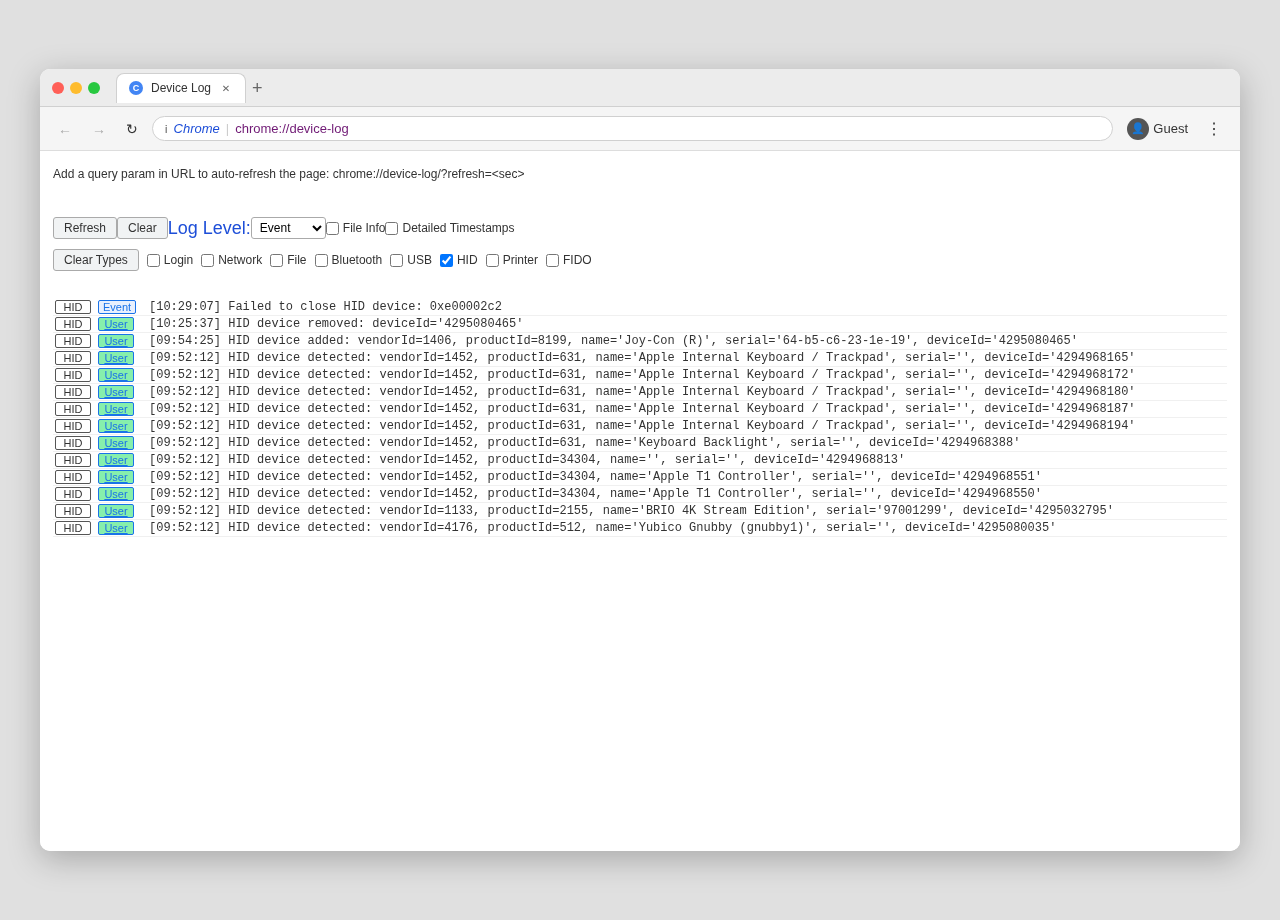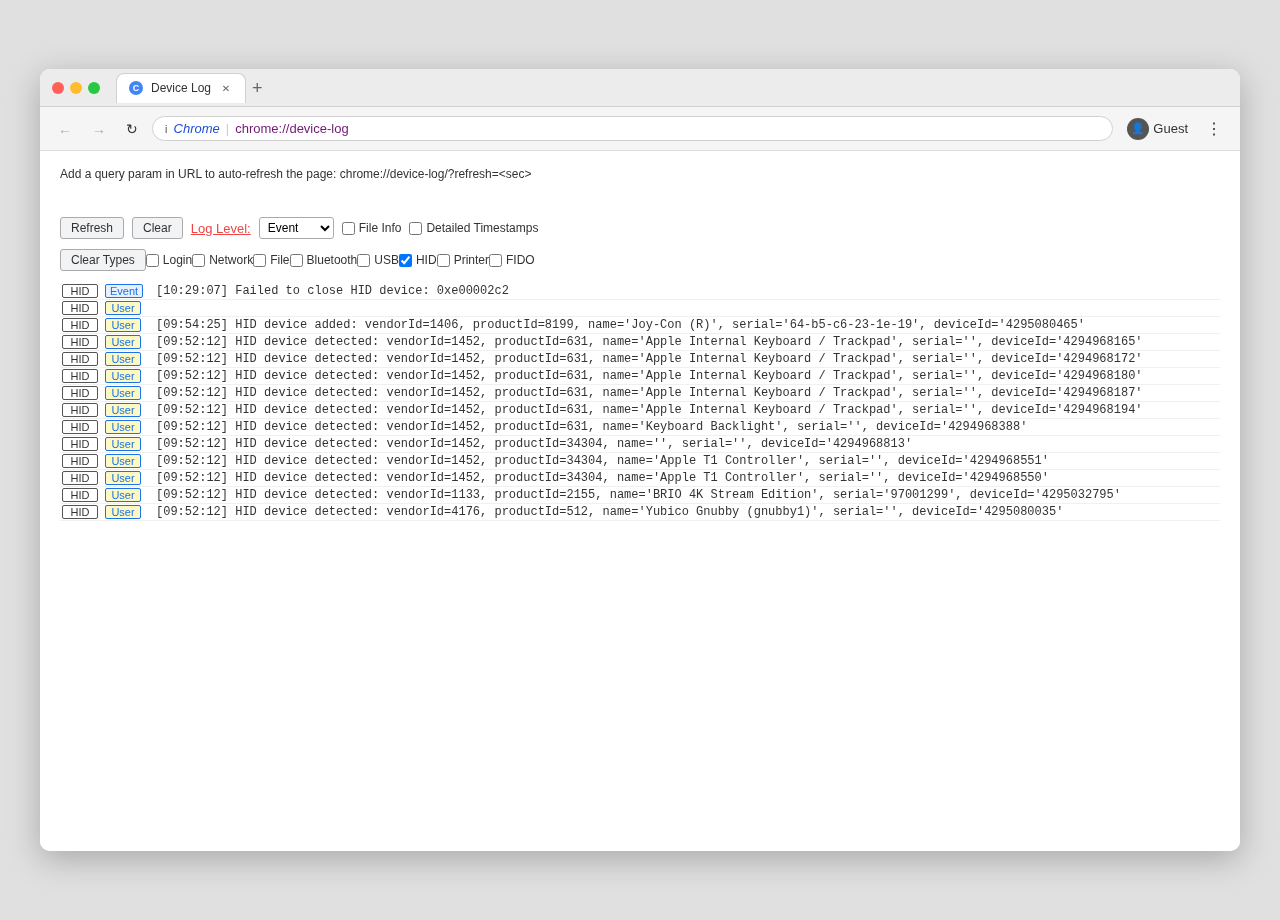--- a/index.html
+++ b/index.html
@@ -156,46 +156,45 @@
     .menu-btn {
       background: none;
       border: none;
       cursor: pointer;
       font-size: 16px;
       color: #333;
       padding: 4px 6px;
     }
     .page-content {
       background: #fff;
-      padding: 16px 20px;
+      padding: 16px 13px;
       min-height: 700px;
     }
     .info-bar {
       font-size: 12px;
       color: #333;
       margin-bottom: 10px;
     }
     .controls-row {
       display: flex;
       align-items: center;
-      gap: 8px;
       margin-bottom: 10px;
       flex-wrap: wrap;
       margin-top: 36px;
     }
     .btn {
       background: #f1f3f4;
       border: 1px solid #aaa;
       border-radius: 3px;
       padding: 3px 10px;
       font-size: 12px;
       cursor: pointer;
       color: #333;
     }
-    .log-level-label { font-size: 13px; color: #ef4444; text-decoration: underline; }
+    .log-level-label { font-size: 18px; color: #1d4ed8; }
     .log-level-select {
       border: 1px solid #aaa;
       border-radius: 3px;
       font-size: 12px;
       padding: 2px 4px;
       background: #fff;
       cursor: pointer;
     }
     .checkbox-label {
       display: flex;
@@ -204,39 +203,40 @@
       font-size: 12px;
       color: #333;
       cursor: pointer;
     }
     .checkbox-label input[type="checkbox"] {
       cursor: pointer;
     }
     .types-row {
       display: flex;
       align-items: center;
-      margin-bottom: 12px;
+      gap: 8px;
+      margin-bottom: 28px;
       flex-wrap: wrap;
     }
     .tag {
       display: inline-block;
       border: 1px solid #333;
       border-radius: 2px;
       padding: 0 4px;
       font-size: 11px;
       min-width: 36px;
       text-align: center;
       font-family: -apple-system, sans-serif;
       font-weight: normal;
       margin-right: 4px;
       flex-shrink: 0;
     }
     .tag-hid { color: #333; border-color: #555; }
     .tag-event { color: #1a73e8; border-color: #1a73e8; background: #e8f0fe; }
-    .tag-user { color: #1a73e8; border-color: #1a73e8; background: #fef9c3; }
+    .tag-user { color: #1a73e8; border-color: #1a73e8; background: #86efac; text-decoration: underline; }
     .log-message {
       color: #333;
       flex: 1;
       white-space: pre-wrap;
       word-break: break-all;
     }
     .log-entry {
       display: flex;
       align-items: flex-start;
       padding: 1px 2px;
@@ -361,20 +361,21 @@
             <span class="tag tag-hid">HID</span>
             <span class="tag tag-event">Event</span>
           </div>
           <span class="log-message">[10:29:07] Failed to close HID device: 0xe00002c2</span>
         </div>
         <div class="log-entry">
           <div class="tags-cell">
             <span class="tag tag-hid">HID</span>
             <span class="tag tag-user">User</span>
           </div>
+          <span class="log-message">[10:25:37] HID device removed: deviceId='4295080465'</span>
         </div>
         <div class="log-entry">
           <div class="tags-cell">
             <span class="tag tag-hid">HID</span>
             <span class="tag tag-user">User</span>
           </div>
           <span class="log-message">[09:54:25] HID device added: vendorId=1406, productId=8199, name='Joy-Con (R)', serial='64-b5-c6-23-1e-19', deviceId='4295080465'</span>
         </div>
         <div class="log-entry">
           <div class="tags-cell">

